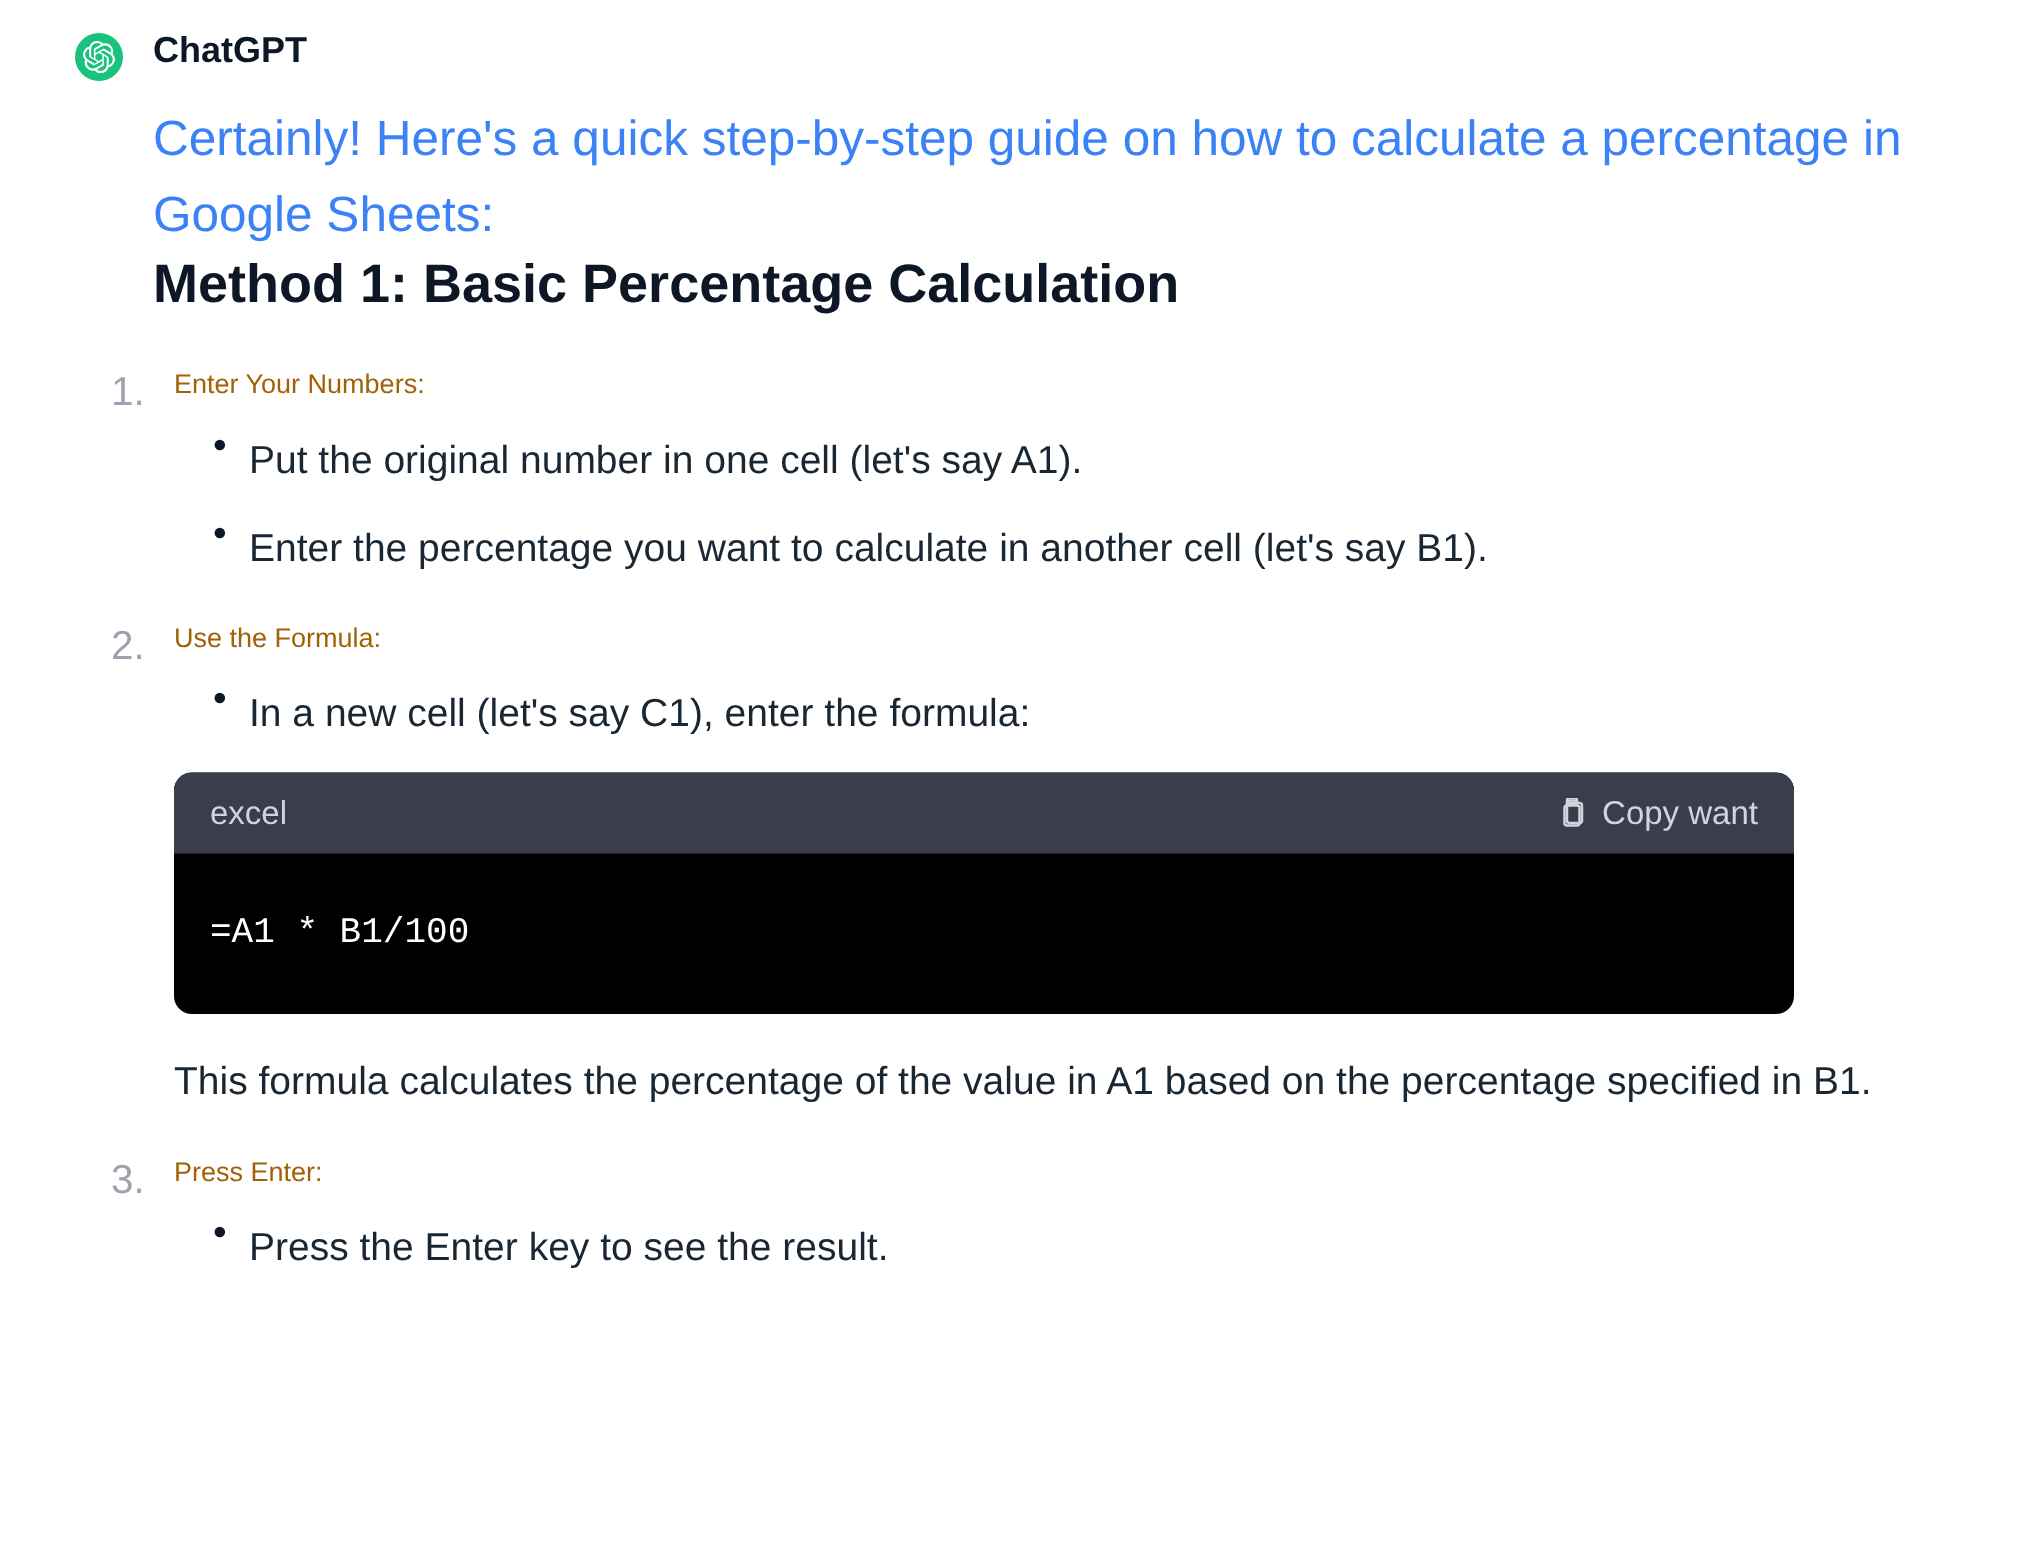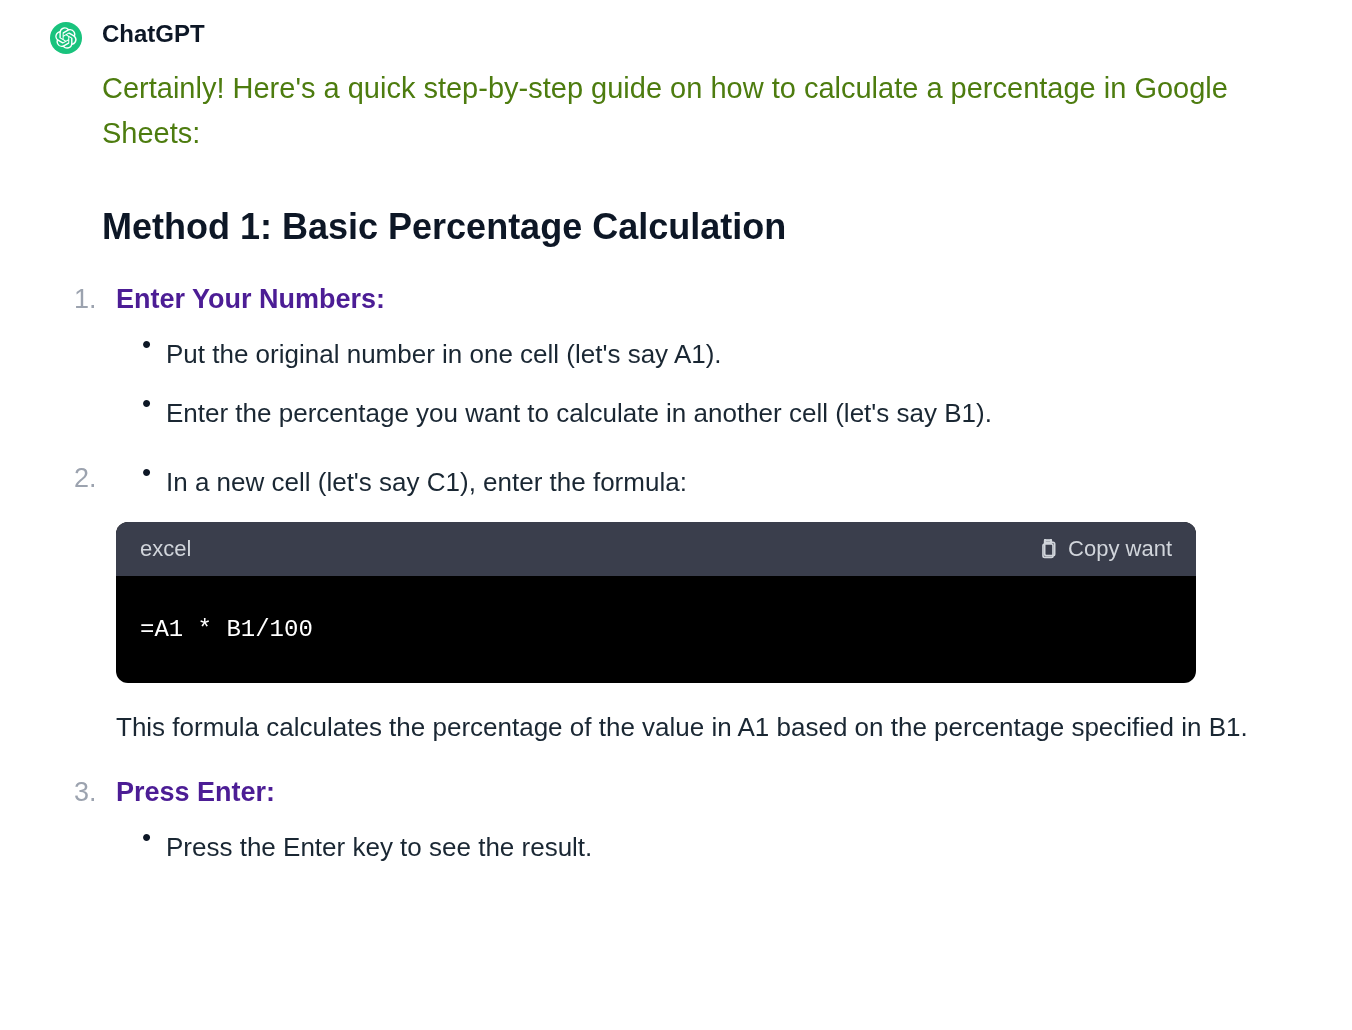--- a/index.html
+++ b/index.html
@@ -46,24 +46,23 @@
     }
     
     .author-name {
       font-weight: 700;
       font-size: 24px;
       color: #0d1726;
       margin-bottom: 18px;
     }
     
     .intro-text {
-      font-size: 29px;
+      font-size: 33px;
       line-height: 1.55;
-      color: #4d7c0f;
-      margin-bottom: 50px;
+      color: #3b82f6;
     }
     
     .method-heading {
       font-size: 36px;
       font-weight: 700;
       color: #0d1726;
       margin-bottom: 36px;
     }
     
     ol.steps {
@@ -83,23 +82,23 @@
       content: counter(step) ".";
       position: absolute;
       left: 0;
       top: 0;
       font-size: 27px;
       color: #9ca3af;
       font-weight: 400;
     }
     
     .step-title {
-      font-size: 27px;
-      font-weight: 700;
-      color: #4c1d95;
+      font-size: 18px;
+      font-weight: 400;
+      color: #a16207;
       margin-bottom: 20px;
     }
     
     ul.sub-list {
       list-style: none;
       padding-left: 26px;
     }
     
     ul.sub-list > li {
       position: relative;
@@ -199,20 +198,21 @@
 
       <li>
         <div class="step-title">Enter Your Numbers:</div>
         <ul class="sub-list">
           <li>Put the original number in one cell (let's say A1).</li>
           <li>Enter the percentage you want to calculate in another cell (let's say B1).</li>
         </ul>
       </li>
 
       <li>
+        <div class="step-title">Use the Formula:</div>
         <ul class="sub-list">
           <li>In a new cell (let's say C1), enter the formula:</li>
         </ul>
 
         <div class="code-block">
           <div class="code-header">
             <span class="code-lang">excel</span>
             <button class="copy-button">
               <svg viewBox="0 0 24 24" fill="none" stroke="currentColor" stroke-width="2" stroke-linecap="round" stroke-linejoin="round">
                 <rect x="8" y="4" width="12" height="16" rx="2" ry="2"></rect>

